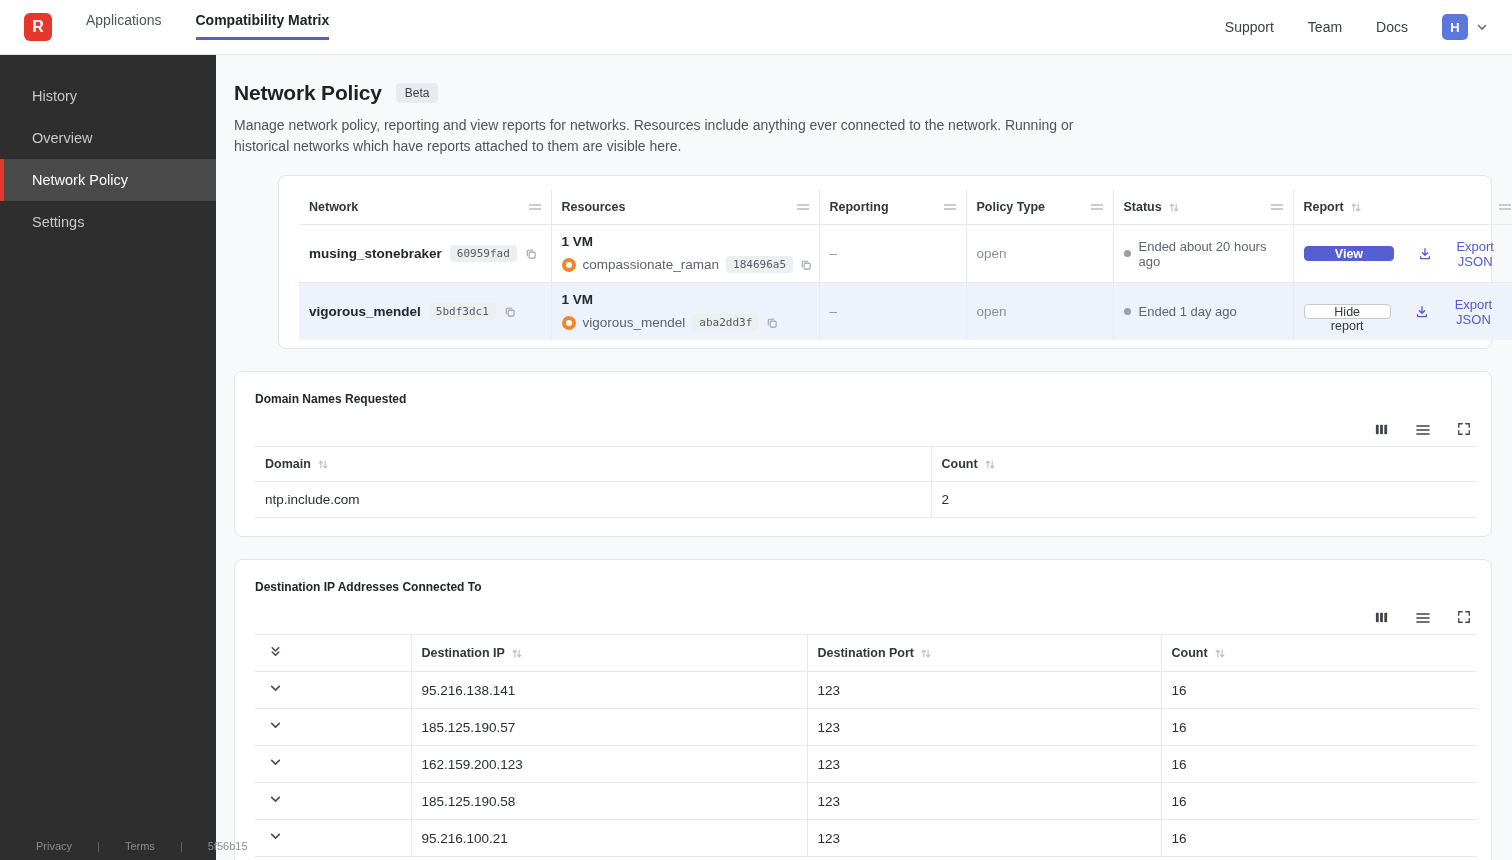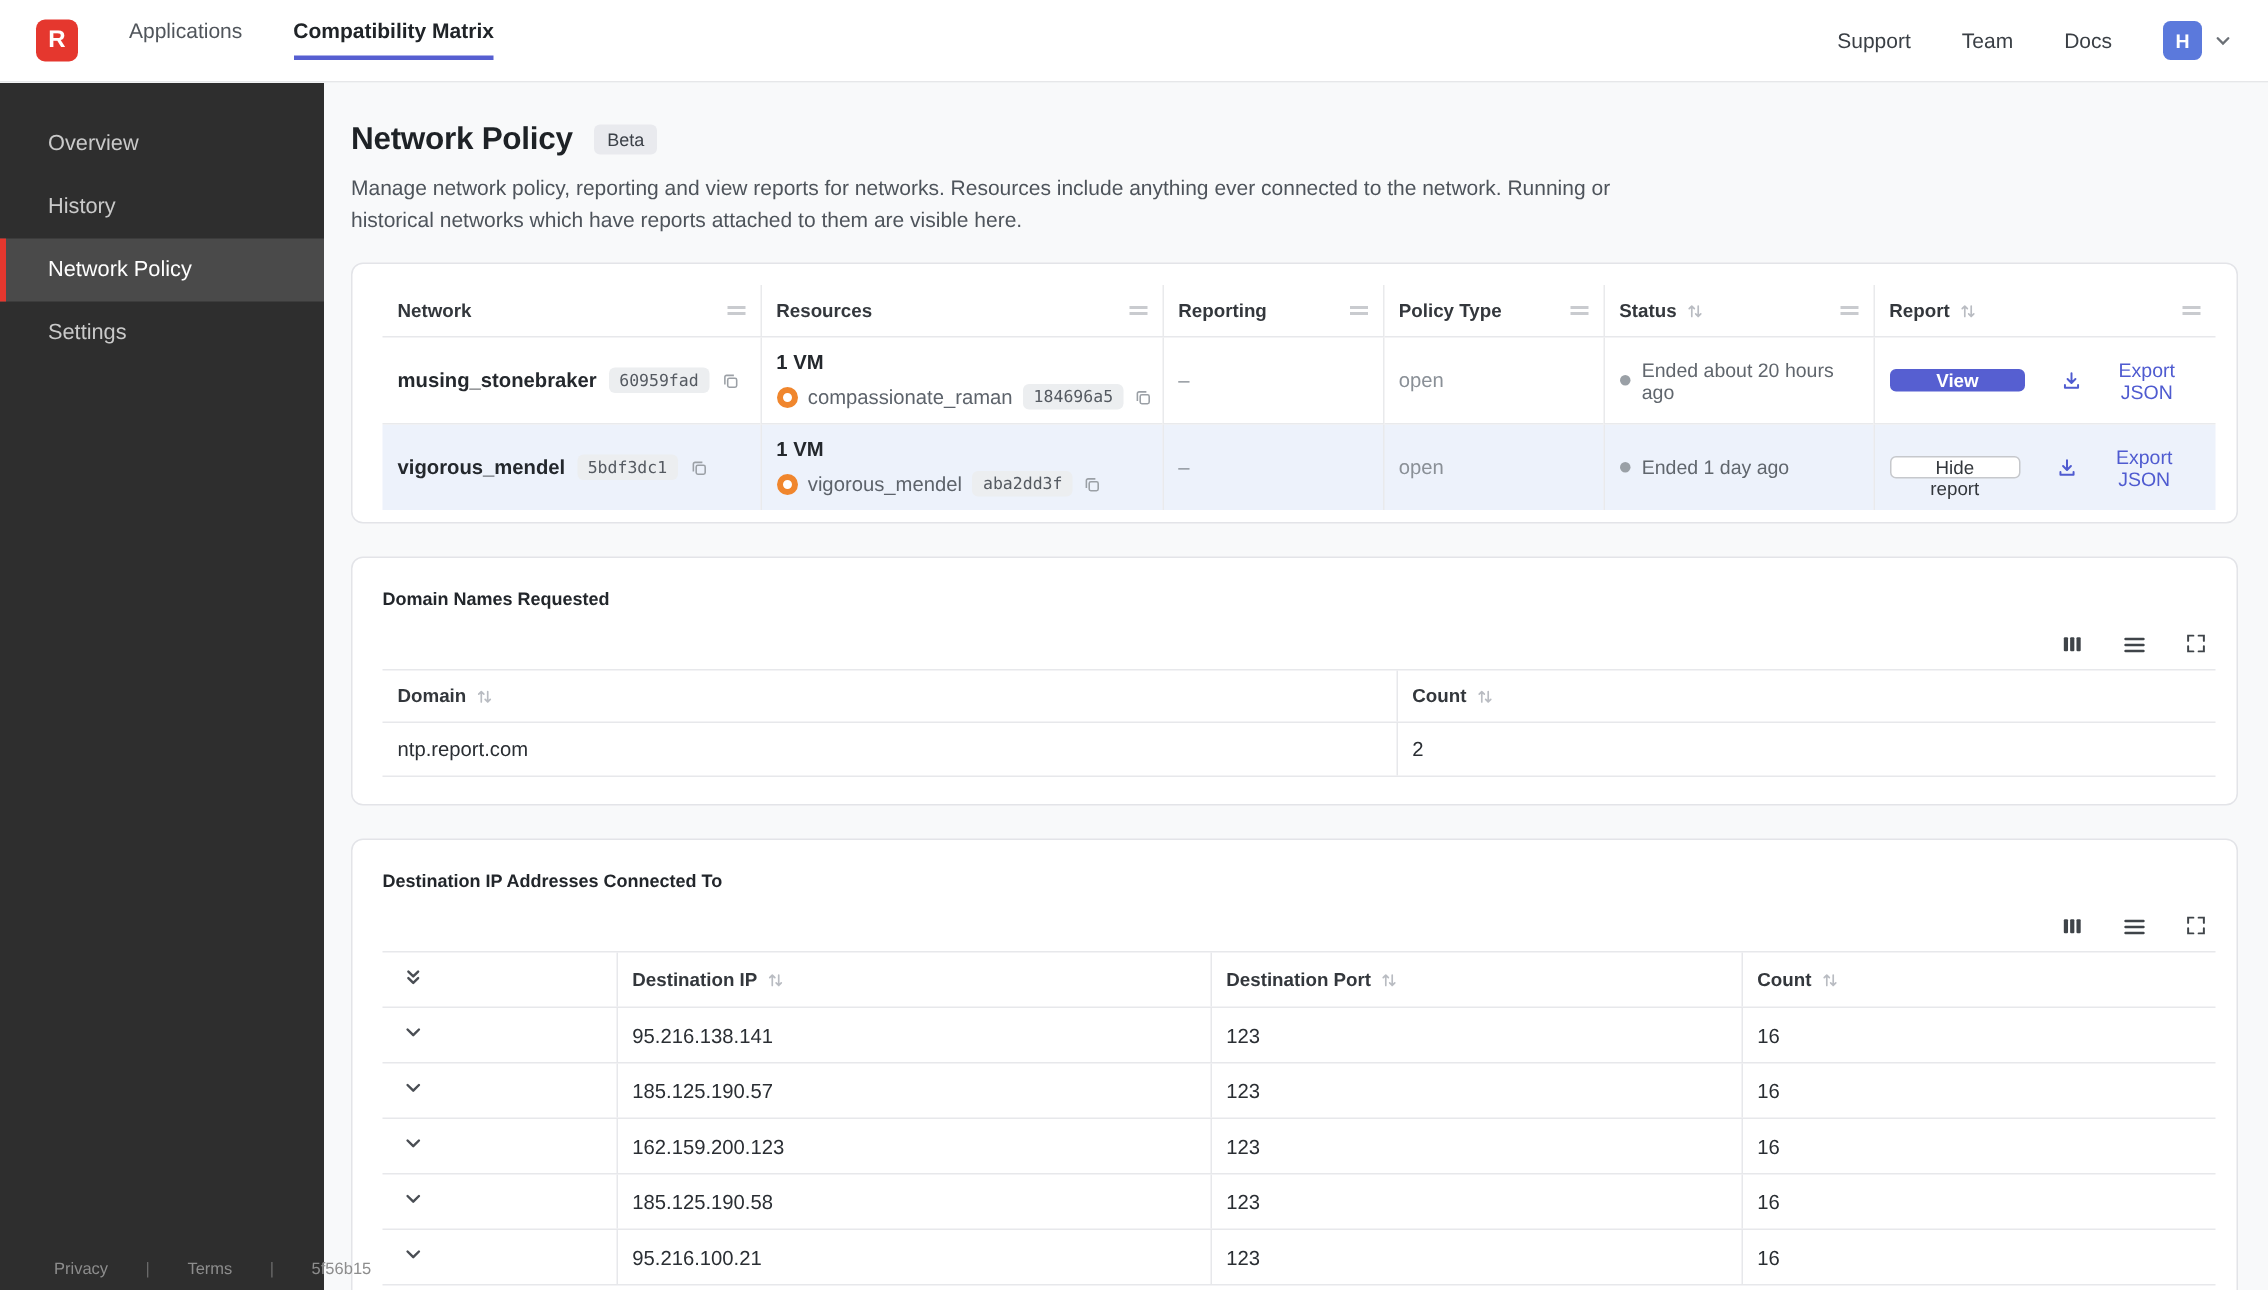--- a/index.html
+++ b/index.html
@@ -33,21 +33,21 @@
 
   
   .main { position: absolute; top: 55px; left: 216px; right: 0; bottom: 0; background: #f8f9fa;
           padding: 26px 20px 0 18px; overflow: hidden; }
   .page-head { display: flex; align-items: center; gap: 14px; }
   .page-title { font-size: 21px; font-weight: 700; color: #1e2226; letter-spacing: -0.2px; }
   .beta { background: #e9eaee; color: #3c4148; font-size: 12px; font-weight: 500; border-radius: 4px; padding: 3px 9px; }
   .page-desc { margin-top: 10px; font-size: 14px; color: #4e545b; line-height: 21px; max-width: 885px; }
 
   .card { background: #fff; border: 1px solid #e3e4e8; border-radius: 8px; margin-top: 18px; }
-  .card.pad1 { padding: 14px 16px 8px 20px; }
+  .card.pad1 { padding: 14px 16px 8px 20px; margin-left: 44px; }
   .card.pad2 { padding: 20px 16px 18px 20px; margin-top: 22px; }
 
   table { width: 100%; border-collapse: collapse; table-layout: fixed; }
   th { text-align: left; font-size: 12.5px; font-weight: 700; color: #33373c; padding: 10px 10px; border-bottom: 1px solid #e7e8eb; }
   .th-flex { display: flex; align-items: center; gap: 6px; }
   .sp { flex: 1; }
   .grip { display: inline-block; width: 12px; height: 2px; background: #c9cbcf; box-shadow: 0 4px 0 #c9cbcf; margin-bottom: 4px; cursor: grab; }
   .sort-ic { flex: none; display: inline-flex; }
 
   
@@ -97,22 +97,22 @@
       <span style="display:inline-flex;">
         <svg viewBox="0 0 12 12" width="12" height="12" fill="none" stroke="#6b7076" stroke-width="1.6" stroke-linecap="round">
             <path d="M2.5 4.5L6 8l3.5-3.5"></path>
           </svg>
       </span>
     </div>
   </div>
 </header>
 
 <aside class="sidebar">
+  <div class="side-item">History</div>
   <div class="side-item">Overview</div>
-  <div class="side-item">History</div>
   <div class="side-item active">Network Policy</div>
   <div class="side-item">Settings</div>
   <div class="side-footer">
     <a>Privacy</a>
     <span class="sep">|</span>
     <a>Terms</a>
     <span class="sep">|</span>
     <span>5f56b15</span>
   </div>
 </aside>
@@ -339,21 +339,21 @@
                   <svg viewBox="0 0 14 12" width="12" height="11" fill="none" stroke="#b9bcc2" stroke-width="1.3" stroke-linecap="round" stroke-linejoin="round">
                     <path d="M4.5 10V2M4.5 2L2.5 4M4.5 2l2 2M9.5 2v8M9.5 10l-2-2M9.5 10l2-2"></path>
                   </svg>
                 </span>
               </div>
             </th>
         </tr>
       </thead>
       <tbody>
         <tr>
-          <td>ntp.report.com</td>
+          <td>ntp.include.com</td>
           <td>2</td>
         </tr>
       </tbody>
     </table>
   </section>
 
   <section class="card pad2">
     <h2 class="card-title">Destination IP Addresses Connected To</h2>
     <div class="toolbar">
       <button class="tool-btn">

